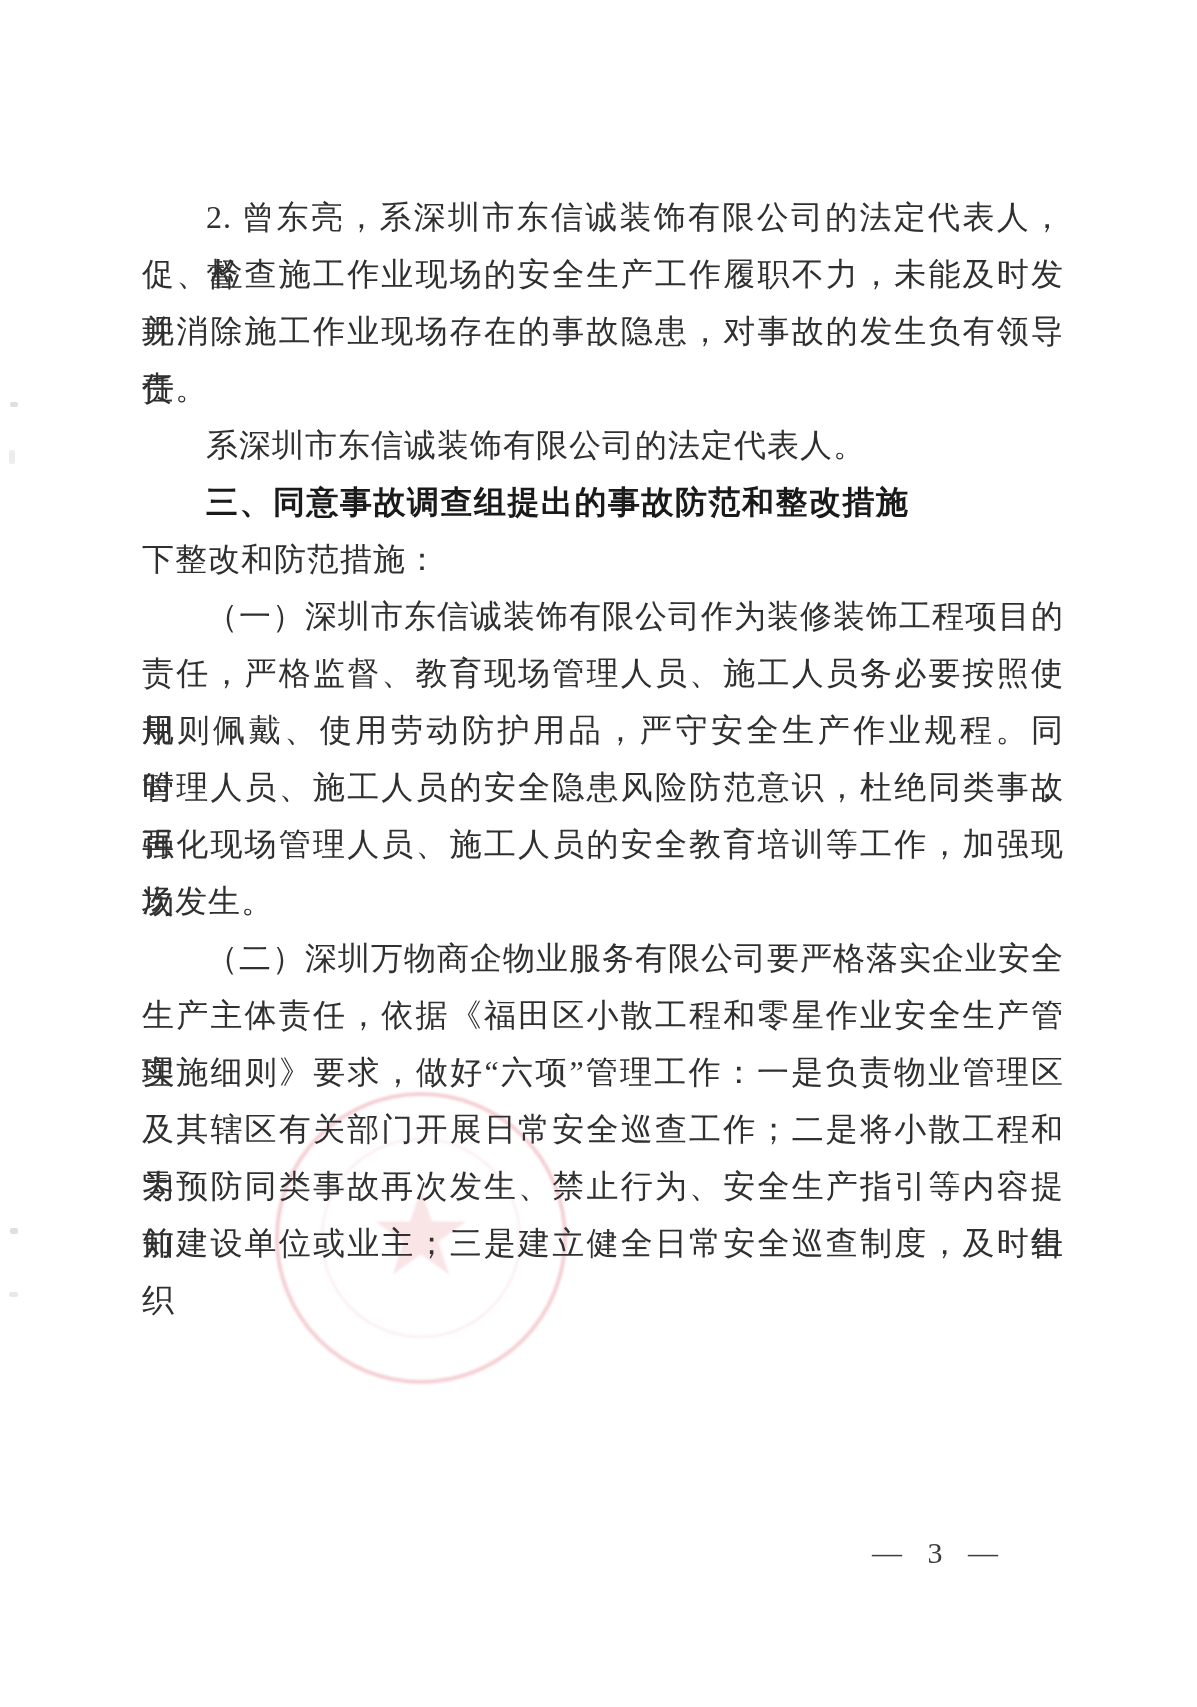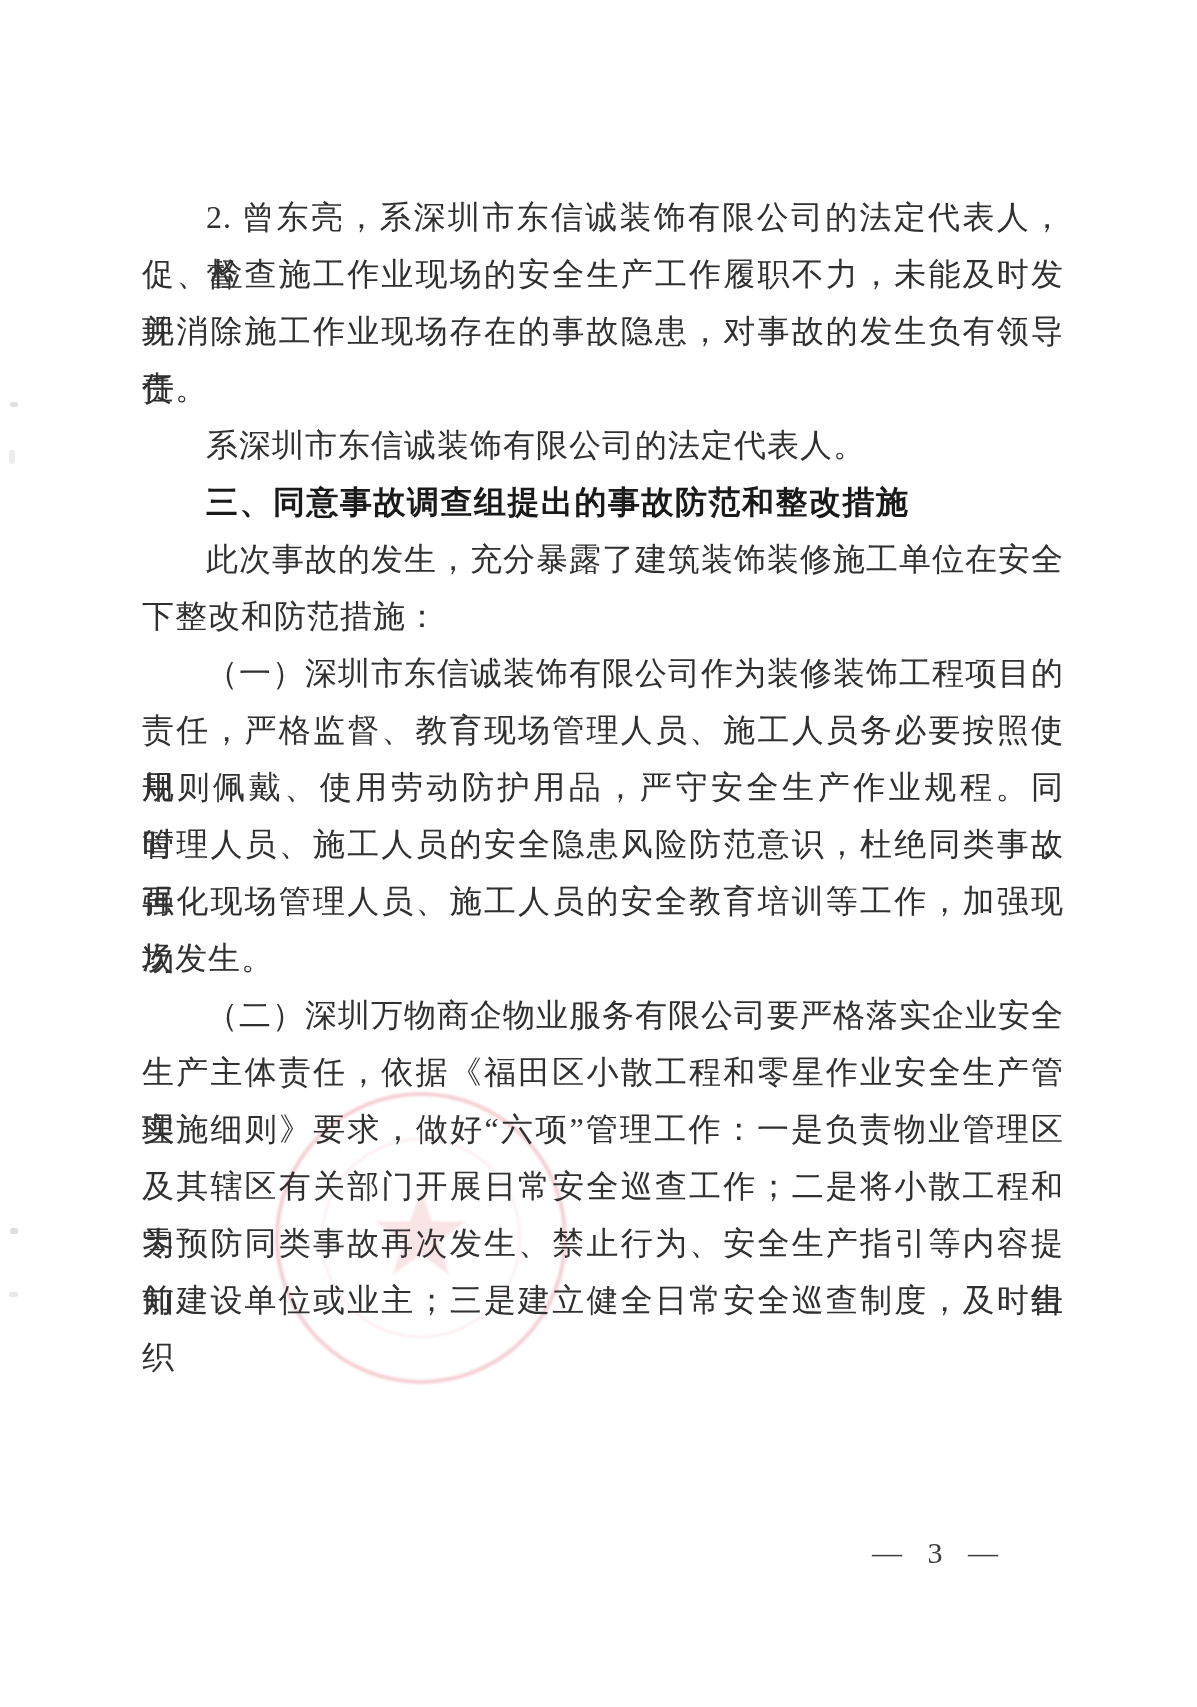--- a/index.html
+++ b/index.html
@@ -95,21 +95,20 @@
   </div>
 
   <div class="lines">
 
   <div class="line indent fill">2. 曾东亮，系深圳市东信诚装饰有限公司的法定代表人，督</div>
       <div class="line fill">促、检查施工作业现场的安全生产工作履职不力，未能及时发现</div>
       <div class="line fill">并消除施工作业现场存在的事故隐患，对事故的发生负有领导责</div>
       <div class="line">任。</div>
       <div class="line indent">系深圳市东信诚装饰有限公司的法定代表人。</div>
       <div class="line indent heading">三、同意事故调查组提出的事故防范和整改措施</div>
-      <div class="line indent fill">此次事故的发生，充分暴露了建筑装饰装修施工单位在安全</div>
       <div class="line">下整改和防范措施：</div>
       <div class="line indent fill">（一）深圳市东信诚装饰有限公司作为装修装饰工程项目的</div>
       <div class="line fill">责任，严格监督、教育现场管理人员、施工人员务必要按照使用</div>
       <div class="line fill">规则佩戴、使用劳动防护用品，严守安全生产作业规程。同时，</div>
       <div class="line fill">管理人员、施工人员的安全隐患风险防范意识，杜绝同类事故再</div>
       <div class="line fill">强化现场管理人员、施工人员的安全教育培训等工作，加强现场</div>
       <div class="line">次发生。</div>
       <div class="line indent fill">（二）深圳万物商企物业服务有限公司要严格落实企业安全</div>
       <div class="line fill">生产主体责任，依据《福田区小散工程和零星作业安全生产管理</div>
       <div class="line fill">实施细则》要求，做好“六项”管理工作：一是负责物业管理区</div>

